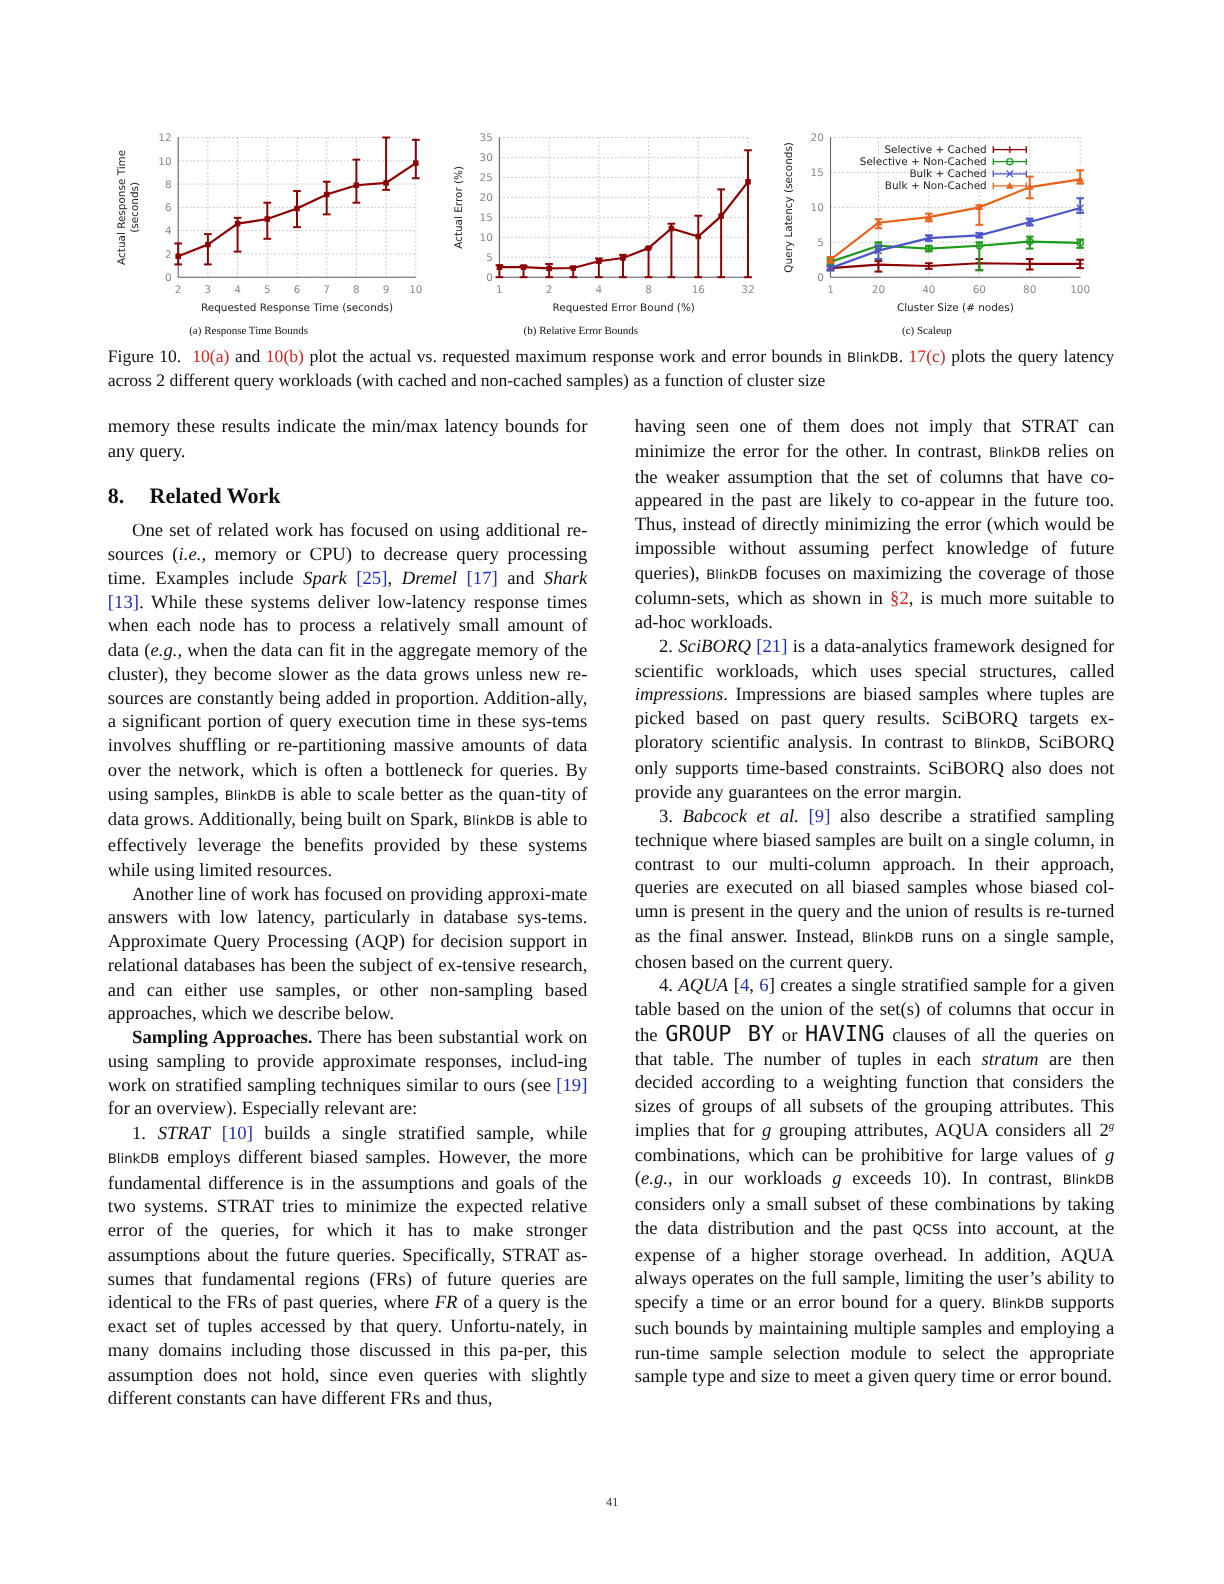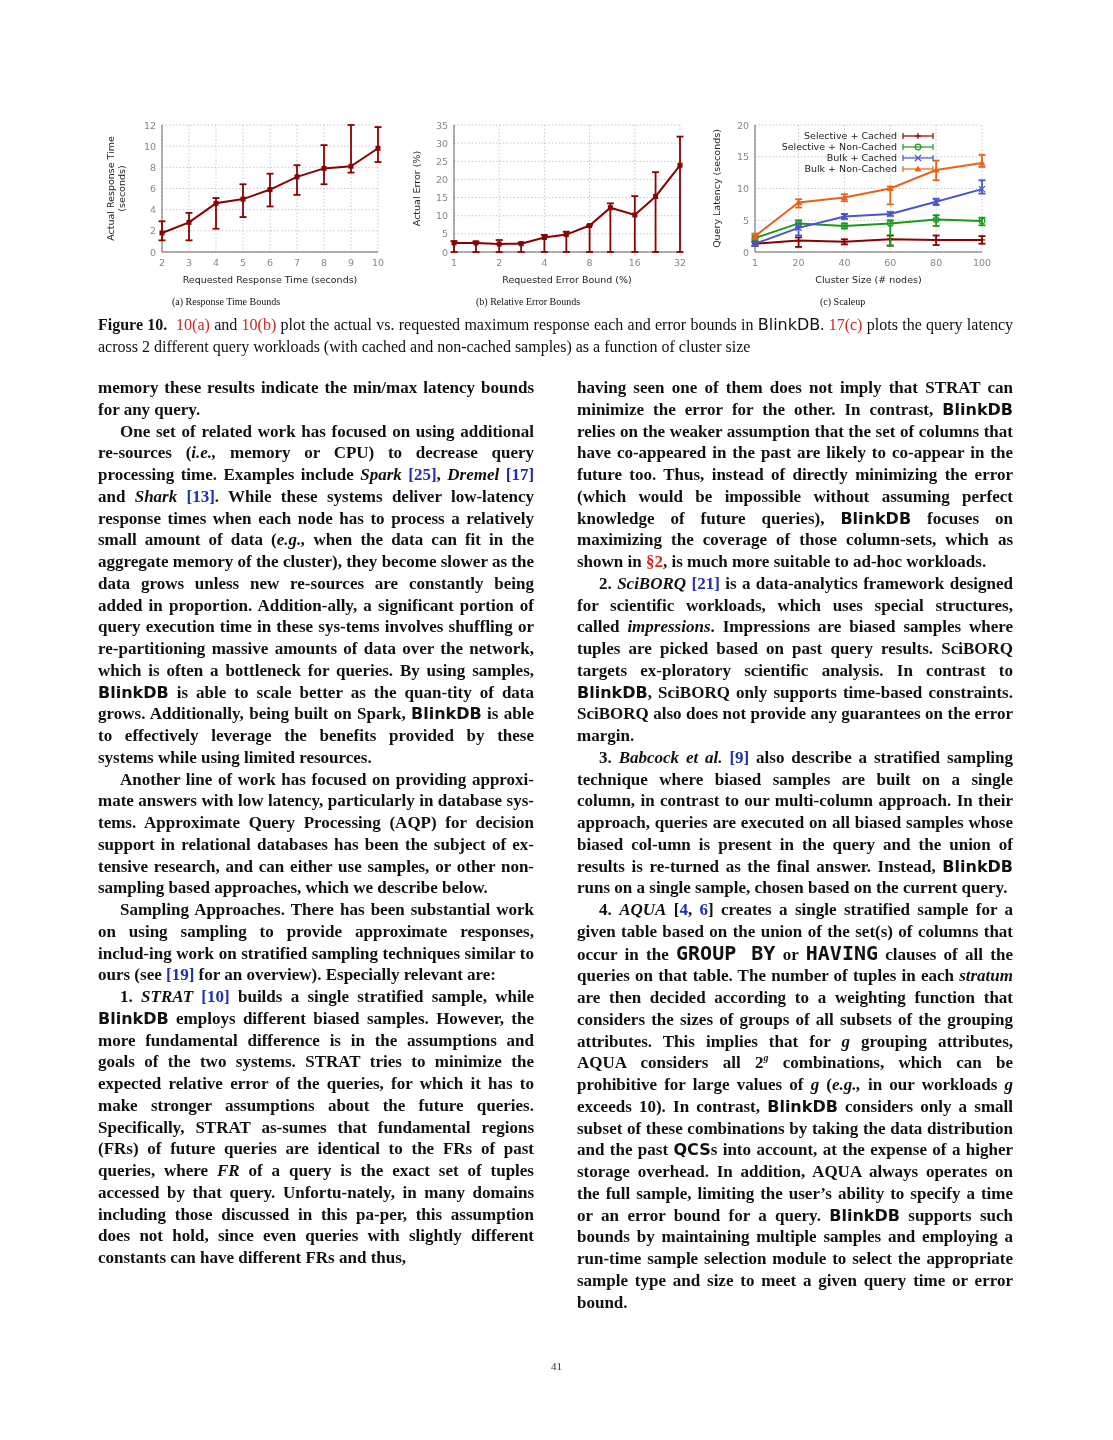--- a/index.html
+++ b/index.html
@@ -3,28 +3,28 @@
 <meta charset="utf-8">
 <style>
   html, body { margin:0; padding:0; background:#ffffff; }
   body { width:1113px; height:1440px; position:relative; overflow:hidden;
          font-family:"DejaVu Serif","Liberation Serif",serif; color:#111; }
   .chart { position:absolute; top:112px; }
   .chart svg { overflow:visible; }
   .sub { position:absolute; top:296px; font-family:"Liberation Serif",serif; font-size:10px; color:#111; }
   .caption { position:absolute; left:98px; top:314px; width:915px; font-family:"Liberation Serif",serif;
              font-size:16px; line-height:22px; text-align:justify; }
-  .caption b { font-weight:bold; }
+  .caption b { font-weight:normal; }
   .ref-red { color:#d6231f; }
   .ref-blue { color:#1f2fb5; }
-  .sans { font-family:"DejaVu Sans","Liberation Sans",sans-serif; font-size:16px; }
+  .sans { font-family:"DejaVu Sans","Liberation Sans",sans-serif; font-size:12px; }
   .mono { font-family:"DejaVu Sans Mono","Liberation Mono",monospace; font-size:20px; }
   .col { position:absolute; top:377px; width:436px; font-family:"Liberation Serif",serif;
          font-size:17px; line-height:21.75px; text-align:justify; hyphens:manual; }
-  .col p { margin:0;font-weight:bold; }
+  .col p { margin:0; }
   .col p.ind { text-indent:22px; }
   .col-left { left:98px; }
   .col-right { left:577px; }
   .heading { font-weight:bold; font-size:20px; margin:20px 0 9px 0 !important; }
   .heading .num { display:inline-block; width:38px; }
   .pagenum { position:absolute; top:1360px; left:0; width:1113px; text-align:center;
              font-family:"Liberation Serif",serif; font-size:11px; color:#333; }
   sup { font-size:10px; line-height:0; }
 </style>
 </head>
@@ -353,25 +353,26 @@
       <polygon points="218,53.5 214.5,59.5 221.5,59.5" fill="#e8621a"></polygon>
     </svg>
 </div>
 
 <div class="sub" style="left:172px;">(a)  Response Time Bounds</div>
 <div class="sub" style="left:476px;">(b)  Relative Error Bounds</div>
 <div class="sub" style="left:820px;">(c)  Scaleup</div>
 
 <div class="caption">
   <b>Figure 10.</b>
-  <span>&nbsp;</span><a class="ref-red">10(a)</a><span> and </span><a class="ref-red">10(b)</a><span> plot the actual vs. requested maximum response each and error bounds in </span><span class="sans">BlinkDB</span><span>. </span><a class="ref-red">17(c)</a><span> plots the query latency across 2 different query workloads (with cached and non-cached samples) as a function of cluster size</span>
+  <span>&nbsp;</span><a class="ref-red">10(a)</a><span> and </span><a class="ref-red">10(b)</a><span> plot the actual vs. requested maximum response work and error bounds in </span><span class="sans">BlinkDB</span><span>. </span><a class="ref-red">17(c)</a><span> plots the query latency across 2 different query workloads (with cached and non-cached samples) as a function of cluster size</span>
 </div>
 
 <div class="col col-left">
   <p>memory these results indicate the min/max latency bounds for any query.</p>
+  <p class="heading"><span class="num">8.</span><span>Related Work</span></p>
   <p class="ind"><span>One set of related work has focused on using additional re-sources (</span><i>i.e.,</i><span> memory or CPU) to decrease query processing time. Examples include </span><i>Spark</i> <a class="ref-blue">[25]</a>, <i>Dremel</i> <a class="ref-blue">[17]</a><span> and </span><i>Shark</i> <a class="ref-blue">[13]</a><span>. While these systems deliver low-latency response times when each node has to process a relatively small amount of data (</span><i>e.g.,</i><span> when the data can fit in the aggregate memory of the cluster), they become slower as the data grows unless new re-sources are constantly being added in proportion. Addition-ally, a significant portion of query execution time in these sys-tems involves shuffling or re-partitioning massive amounts of data over the network, which is often a bottleneck for queries. By using samples, </span><span class="sans">BlinkDB</span><span> is able to scale better as the quan-tity of data grows. Additionally, being built on Spark, </span><span class="sans">BlinkDB</span><span> is able to effectively leverage the benefits provided by these systems while using limited resources.</span></p>
   <p class="ind">Another line of work has focused on providing approxi-mate answers with low latency, particularly in database sys-tems. Approximate Query Processing (AQP) for decision support in relational databases has been the subject of ex-tensive research, and can either use samples, or other non-sampling based approaches, which we describe below.</p>
   <p class="ind"><b>Sampling Approaches.</b><span> There has been substantial work on using sampling to provide approximate responses, includ-ing work on stratified sampling techniques similar to ours (see </span><a class="ref-blue">[19]</a><span> for an overview). Especially relevant are:</span></p>
   <p class="ind"><span>1. </span><i>STRAT</i> <a class="ref-blue">[10]</a><span> builds a single stratified sample, while </span><span class="sans">BlinkDB</span><span>  employs different biased samples. However, the more fundamental difference is in the assumptions and goals of the two systems. STRAT tries to minimize the expected relative error of the queries, for which it has to make stronger assumptions about the future queries. Specifically, STRAT as-sumes that fundamental regions (FRs) of future queries are identical to the FRs of past queries, where </span><i>FR</i><span> of a query is the exact set of tuples accessed by that query. Unfortu-nately, in many domains including those discussed in this pa-per, this assumption does not hold, since even queries with slightly different constants can have different FRs and thus,</span></p>
 </div>
 
 <div class="col col-right">
   <p><span>having seen one of them does not imply that STRAT can minimize the error for the other. In contrast, </span><span class="sans">BlinkDB</span><span>  relies on the weaker assumption that the set of columns that have co-appeared in the past are likely to co-appear in the future too. Thus, instead of directly minimizing the error (which would be impossible without assuming perfect knowledge of future queries), </span><span class="sans">BlinkDB</span><span> focuses on maximizing the coverage of those column-sets, which as shown in </span><a class="ref-red">§2</a><span>, is much more suitable to ad-hoc workloads.</span></p>
   <p class="ind"><span>2. </span><i>SciBORQ</i> <a class="ref-blue">[21]</a><span> is a data-analytics framework designed for scientific workloads, which uses special structures, called </span><i>impressions</i><span>. Impressions are biased samples where tuples are picked based on past query results. SciBORQ targets ex-ploratory scientific analysis. In contrast to </span><span class="sans">BlinkDB</span><span>, SciBORQ only supports time-based constraints. SciBORQ also does not provide any guarantees on the error margin.</span></p>
   <p class="ind"><span>3. </span><i>Babcock et al.</i> <a class="ref-blue">[9]</a><span> also describe a stratified sampling technique where biased samples are built on a single column, in contrast to our multi-column approach. In their approach, queries are executed on all biased samples whose biased col-umn is present in the query and the union of results is re-turned as the final answer. Instead, </span><span class="sans">BlinkDB</span><span> runs on a single sample, chosen based on the current query.</span></p>

